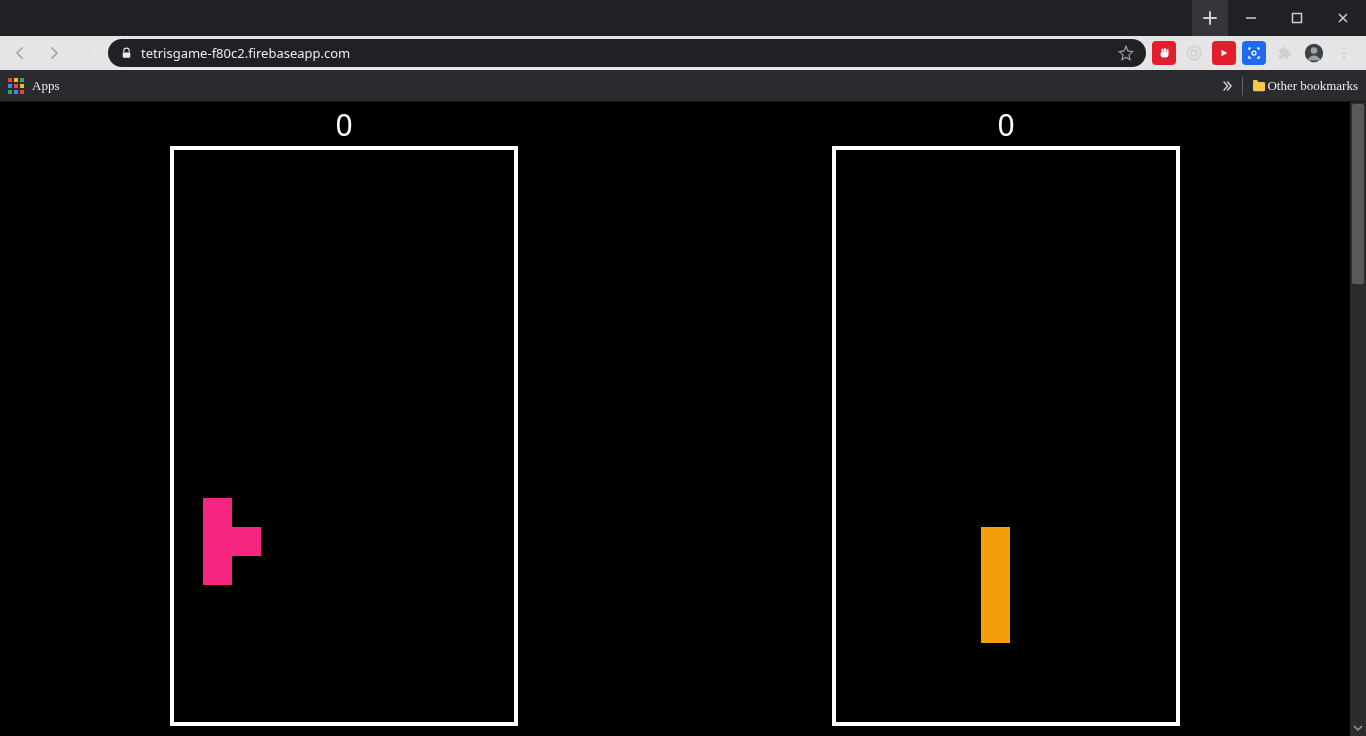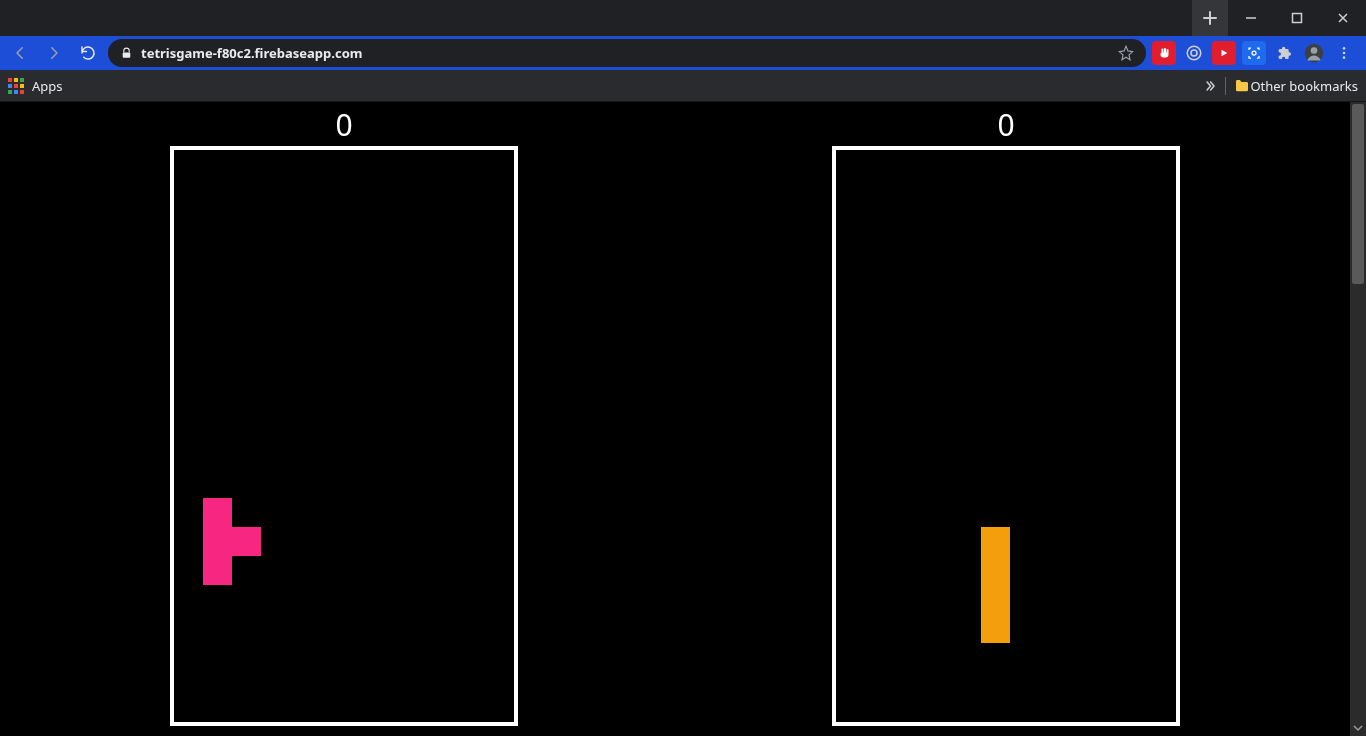--- a/index.html
+++ b/index.html
@@ -27,26 +27,25 @@
       color: #cfcfcf; background: #35363a; border-radius: 0;
     }
     .win-controls { display: flex; }
     .win-btn {
       width: 46px; display: flex; align-items: center; justify-content: center;
       color: #cfcfcf;
     }
 
     .navbar {
       height: 34px;
-      background: #1d4ed8;
+      background: #e5e5e5;
       display: flex;
       align-items: center;
       gap: 6px;
       padding: 0 6px;
-      font-weight: bold;
     }
     .nav-btn {
       width: 28px; height: 28px;
       display: flex; align-items: center; justify-content: center;
       color: #9aa0a6;
       border-radius: 50%;
     }
     .nav-btn.enabled { color: #e8eaed; }
 
     .omnibox {
@@ -77,21 +76,21 @@
       height: 32px;
       background: #2a2b2e;
       border-bottom: 1px solid #171717;
       display: flex;
       align-items: center;
       justify-content: space-between;
       padding: 0 8px;
       color: #e8eaed;
       font-size: 13px;
     }
-    .bookbar-left, .bookbar-right { display: flex; align-items: center; gap: 8px; }
+    .bookbar-left, .bookbar-right { display: flex; align-items: center; gap: 8px; font-family: Liberation Serif, serif; }
     .apps-grid {
       width: 16px; height: 16px;
       display: grid; grid-template-columns: repeat(3, 4px); grid-template-rows: repeat(3, 4px);
       gap: 2px;
     }
     .apps-grid span:nth-child(1){background:#ea4335;}
     .apps-grid span:nth-child(2){background:#fbbc05;}
     .apps-grid span:nth-child(3){background:#34a853;}
     .apps-grid span:nth-child(4){background:#4285f4;}
     .apps-grid span:nth-child(5){background:#ea4335;}

